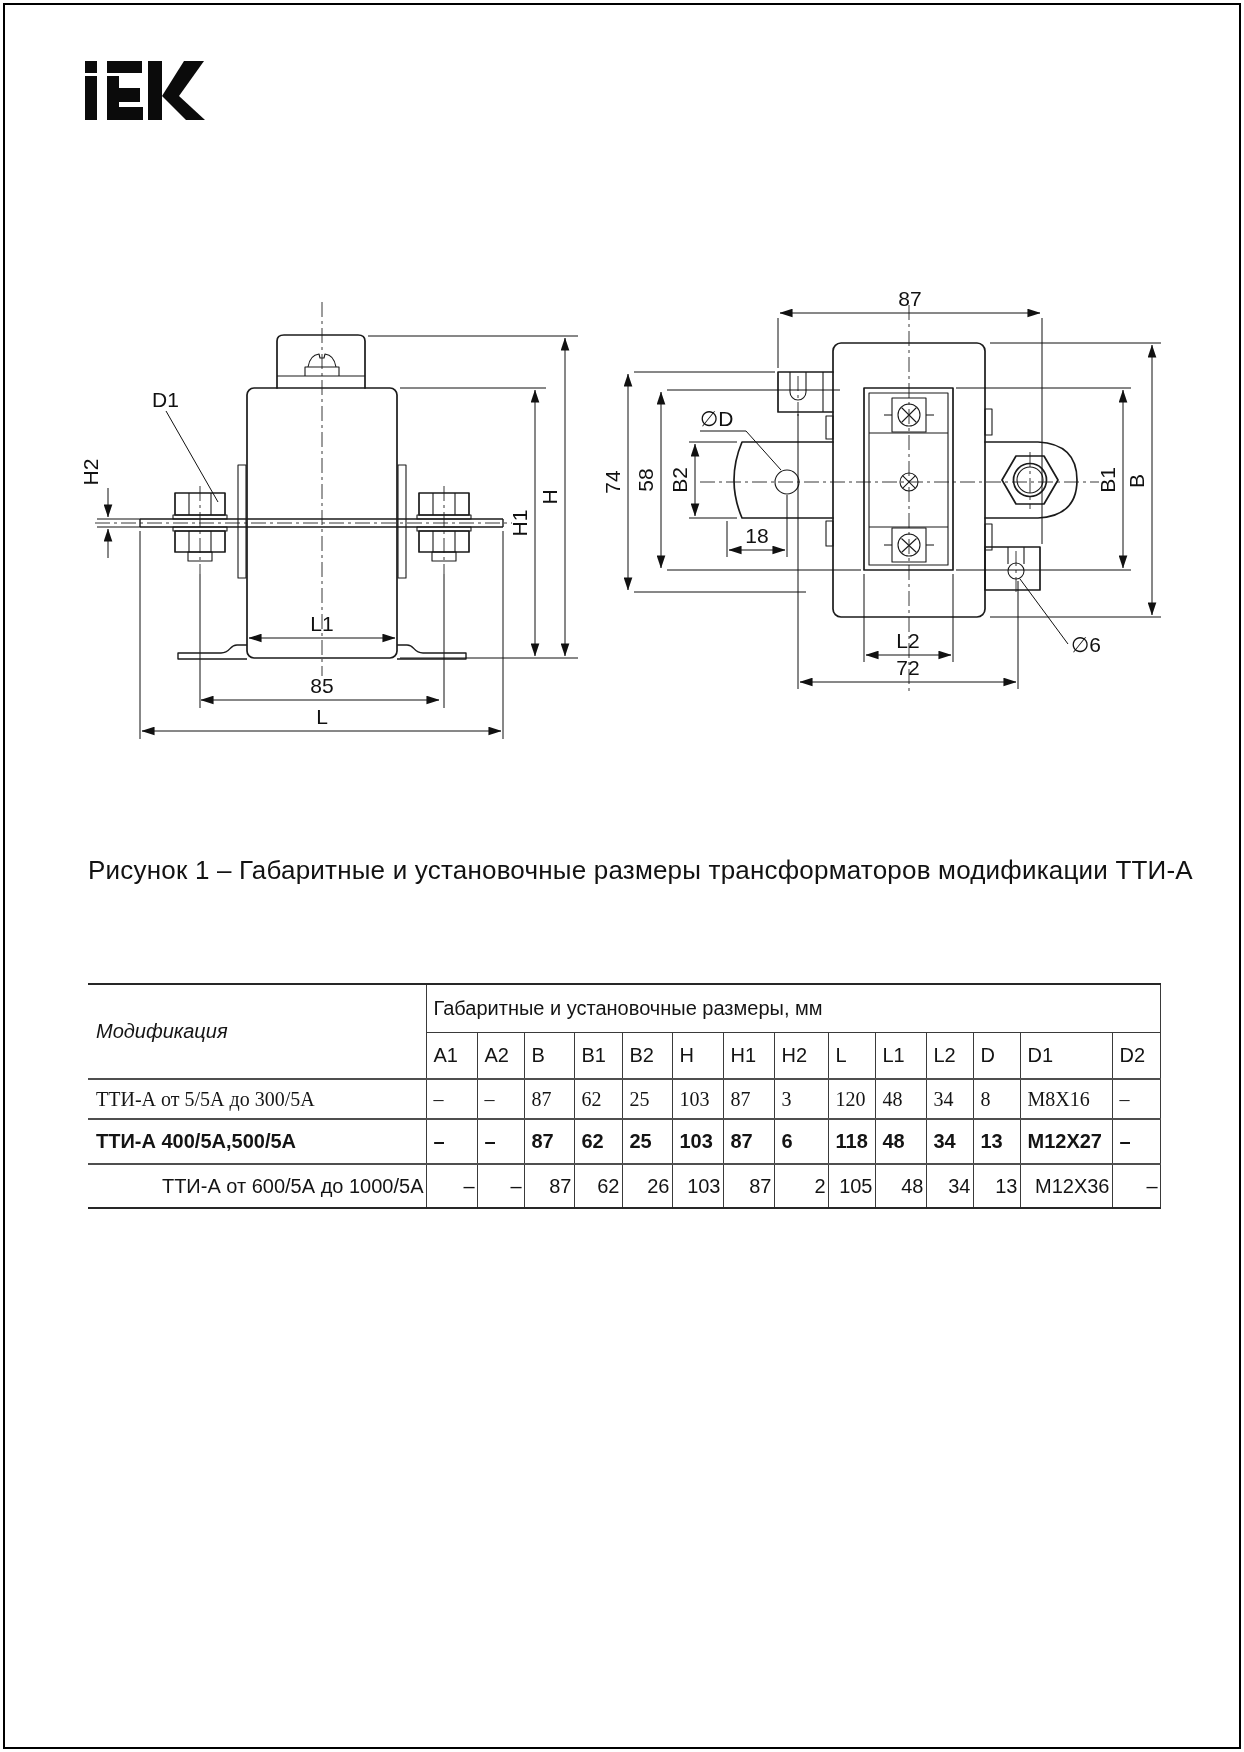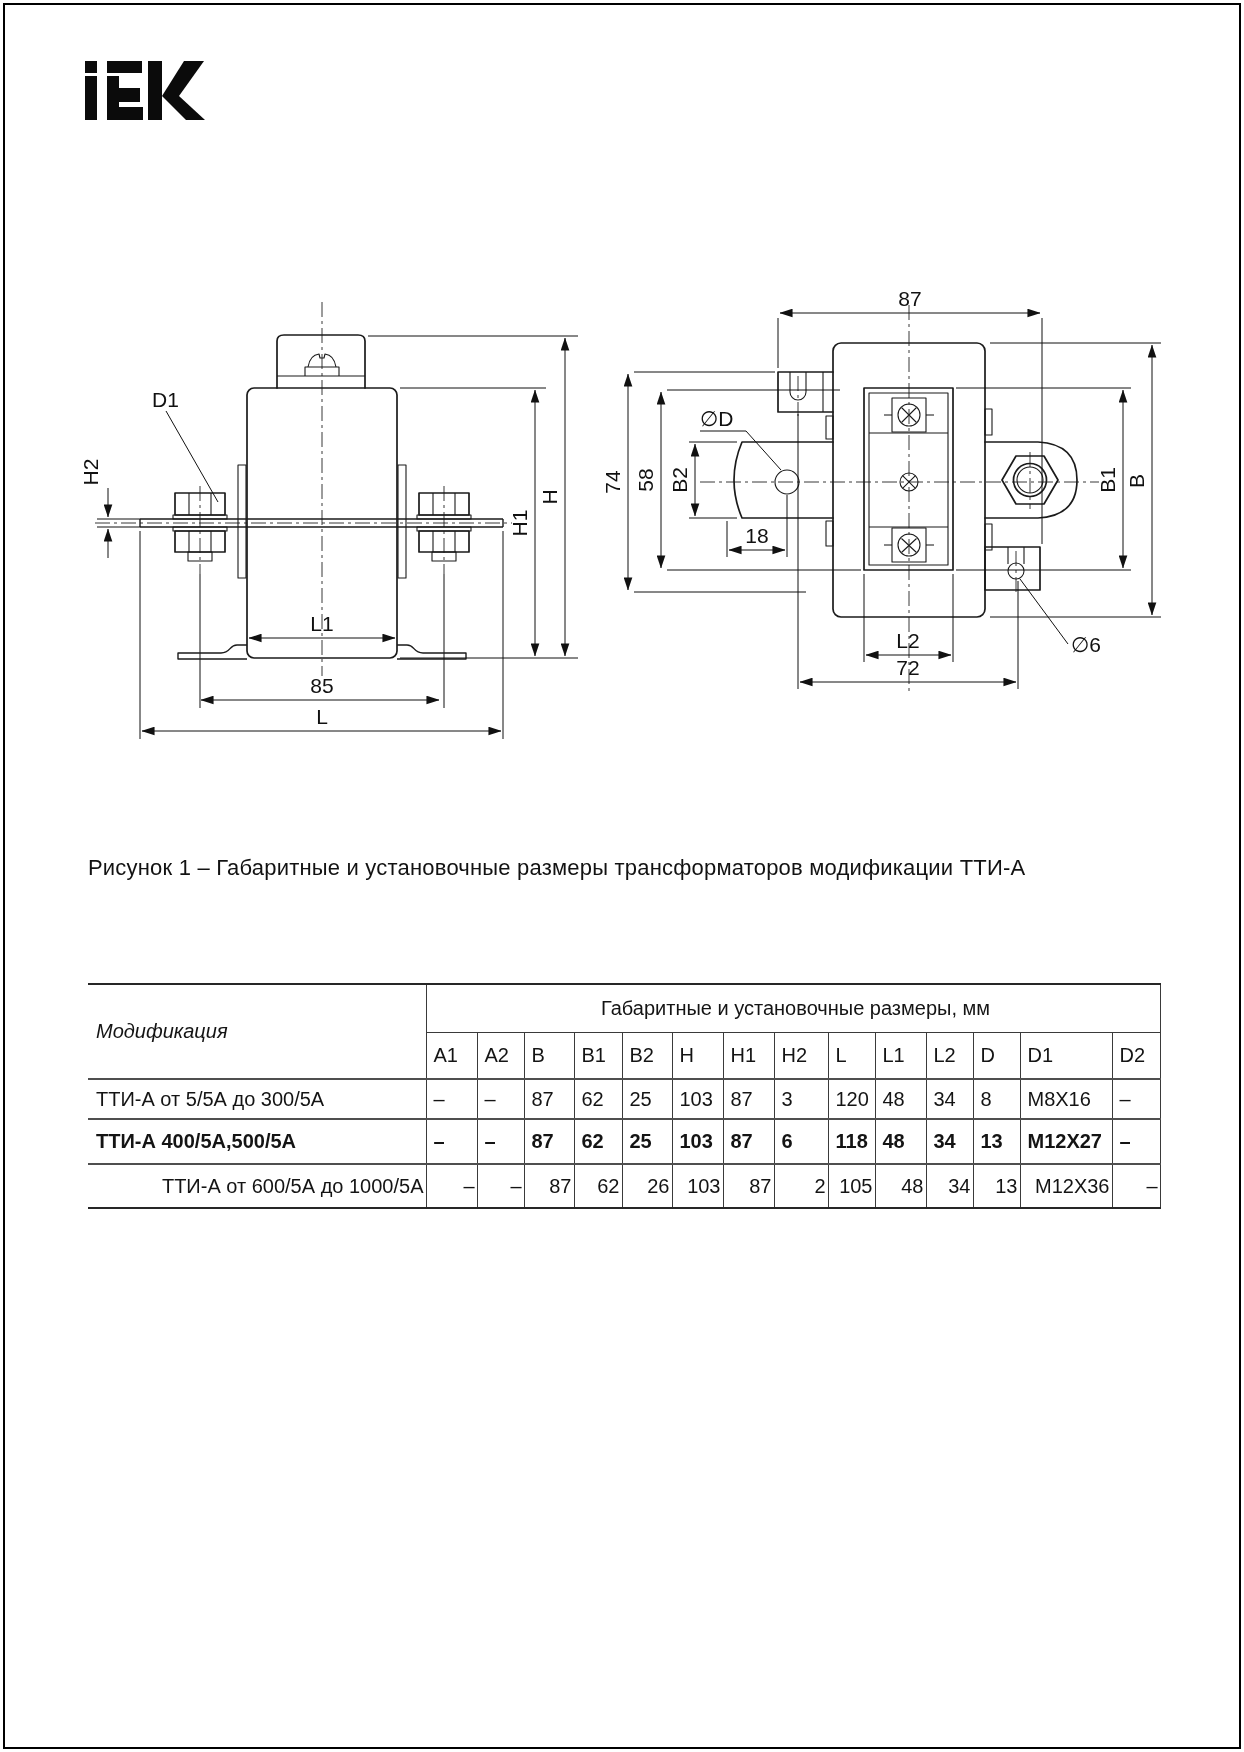--- a/index.html
+++ b/index.html
@@ -17,36 +17,36 @@
   
   .ol { fill:none; stroke:#1b1b1b; stroke-width:1.7; stroke-linejoin:round; stroke-linecap:round; }
   .md { fill:none; stroke:#1b1b1b; stroke-width:1.4; stroke-linejoin:round; }
   .tn { fill:none; stroke:#1b1b1b; stroke-width:1.1; stroke-linejoin:round; }
   .dl { fill:none; stroke:#111; stroke-width:1; }
   .cl { fill:none; stroke:#222; stroke-width:0.9; stroke-dasharray:15 4 3 4; }
   text.dim { font:21px "Liberation Sans", sans-serif; fill:#111; }
 
   .caption {
     position:absolute; left:88px; top:855px;
-    font-size:22px; color:#121212; letter-spacing:0.2px; white-space:nowrap;
+    font-size:26px; color:#121212; letter-spacing:0.2px; white-space:nowrap;
   }
 
   table.tbl {
     position:absolute; left:88px; top:983px; width:1072px;
     border-collapse:collapse; table-layout:fixed;
     font-size:20px; color:#141414;
   }
   table.tbl td { padding:0 2px 0 7px; vertical-align:middle; border-right:1.2px solid #3a3a3a; overflow:hidden; white-space:nowrap; }
   table.tbl td.name { padding-left:8px; }
   tr.h1 td { border-top:2.5px solid #262626; height:47px; }
-  td.group { border-bottom:1.2px solid #3a3a3a;text-align:center; }
+  td.group { border-bottom:1.2px solid #3a3a3a; }
   td.colhead { border-bottom:2px solid #4f4f4f;font-style:italic; }
   tr.h2 td { height:45px; border-bottom:2px solid #4f4f4f;margin-top:23px; }
   tr.r td { border-bottom:2px solid #4f4f4f; }
-  tr.r1 td { height:38px; }
+  tr.r1 td { height:38px;font-family:Liberation Serif, serif; }
   tr.r2 td { height:43px;font-weight:bold; }
   tr.r3 td { height:42px; border-bottom:2.5px solid #262626;text-align:right; }
 </style>
 </head>
 <body>
 
 <div class="frame"></div>
 
 <svg class="logo" width="125" height="66" viewBox="0 0 125 66">
   <title>iEK</title>

